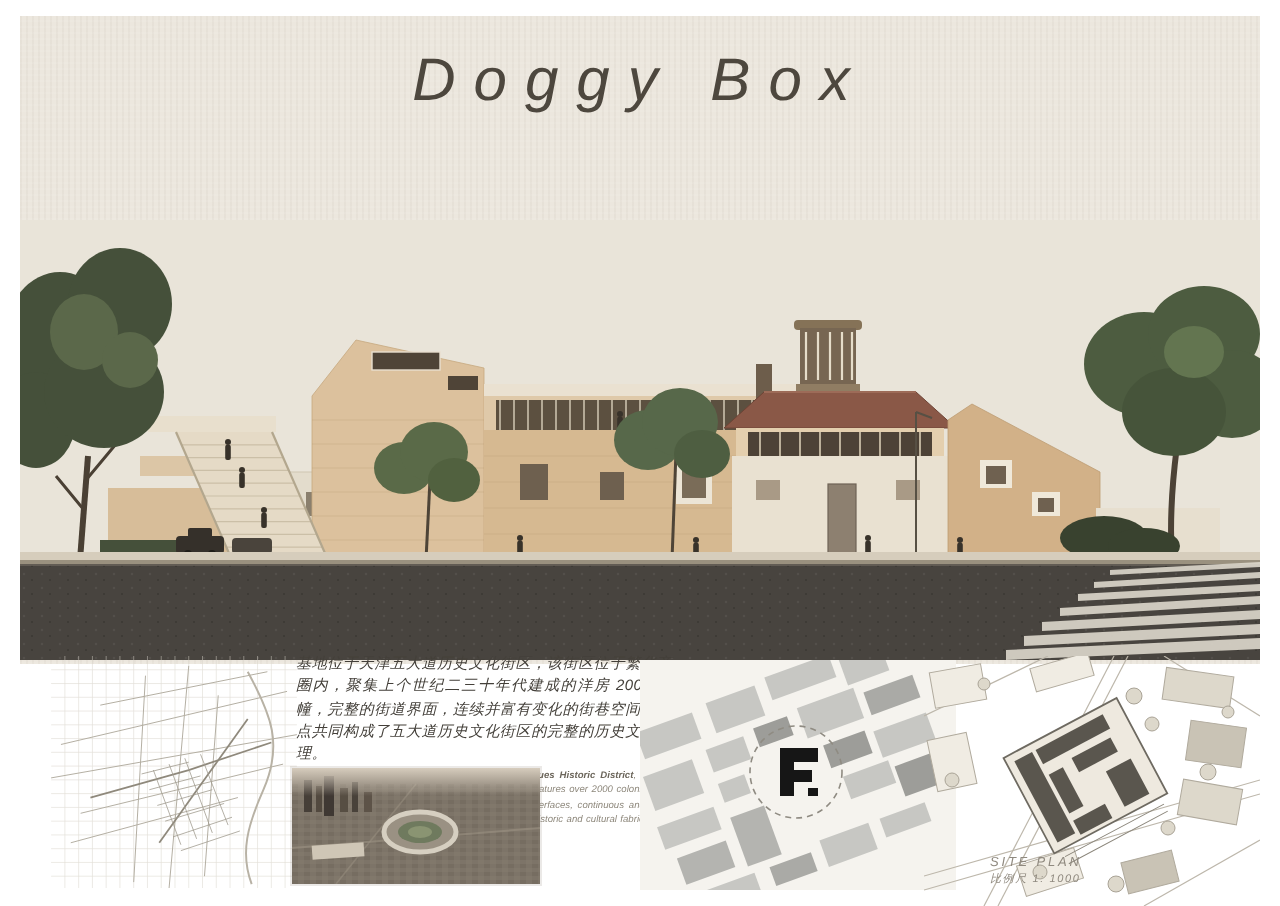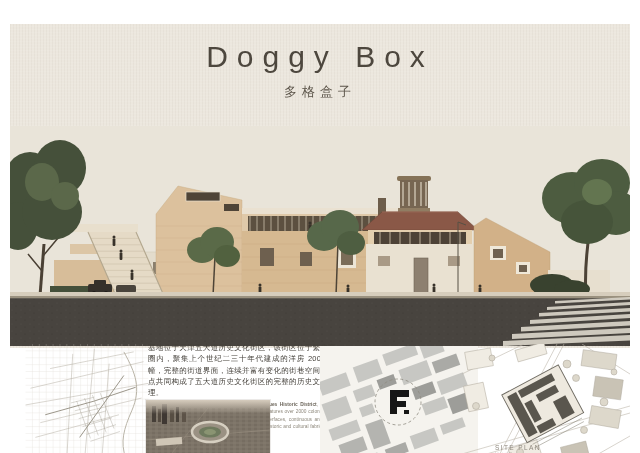--- a/index.html
+++ b/index.html
@@ -1,22 +1,22 @@
 <!DOCTYPE html>
 <html><head>
 <meta charset="utf-8">
 <style>
   html,body{margin:0;padding:0;background:#ffffff;}
   body{width:640px;height:453px;position:relative;overflow:hidden;
        font-family:"Liberation Sans",sans-serif;}
-  .poster{position:absolute;left:10px;top:24px;width:620px;height:324px;
+  .poster{position:absolute;left:10px;top:8px;width:620px;height:324px;
     background-color:#ece7de;
     background-image:
       repeating-linear-gradient(0deg, rgba(255,255,255,.07) 0 1px, transparent 1px 3px),
-      repeating-linear-gradient(90deg, rgba(125,112,92,.05) 0 1px, transparent 1px 3px);}
+      repeating-linear-gradient(90deg, rgba(125,112,92,.05) 0 1px, transparent 1px 3px); font-style: italic;}
   .header{position:absolute;top:16px;left:0;width:100%;text-align:center;}
   .title{font-size:30px;font-weight:300;letter-spacing:9px;color:#4d473e;}
   .subtitle{margin-top:9px;font-size:13px;letter-spacing:5px;color:#5c554a;}
   .tagline{margin-top:8px;font-size:9px;letter-spacing:2px;color:#5f584e;}
   .hero{position:absolute;left:0;top:102px;width:620px;height:220px;}
   .panel-map{position:absolute;left:14px;top:320px;width:126px;height:116px;}
   .desc{position:absolute;left:138px;top:318px;width:188px;}
   .desc-cn{font-size:7.5px;line-height:1.5;color:#44403a;text-align:justify;letter-spacing:.2px;}
   .desc-en{margin-top:3px;font-size:4.8px;line-height:1.5;color:#8e887c;text-align:justify;}
   .desc-en b{color:#6b655a;}
@@ -29,21 +29,20 @@
   .sp-scale{font-size:5.5px;letter-spacing:.8px;margin-top:1px;}
   svg{display:block;}
 </style>
 </head>
 <body>
 
 <div class="poster">
 
   <div class="header">
     <div class="title">Doggy Box</div>
-    <div class="subtitle">多格盒子</div>
   </div>
 
   <svg class="hero" viewBox="0 0 620 220">
     <defs>
       <pattern id="asphalt" width="9" height="7" patternUnits="userSpaceOnUse">
         <rect width="9" height="7" fill="none"></rect>
         <circle cx="2" cy="2" r="0.6" fill="rgba(255,255,255,0.06)"></circle>
         <circle cx="6" cy="5" r="0.5" fill="rgba(0,0,0,0.18)"></circle>
       </pattern>
       <g id="person" fill="#38322a">

